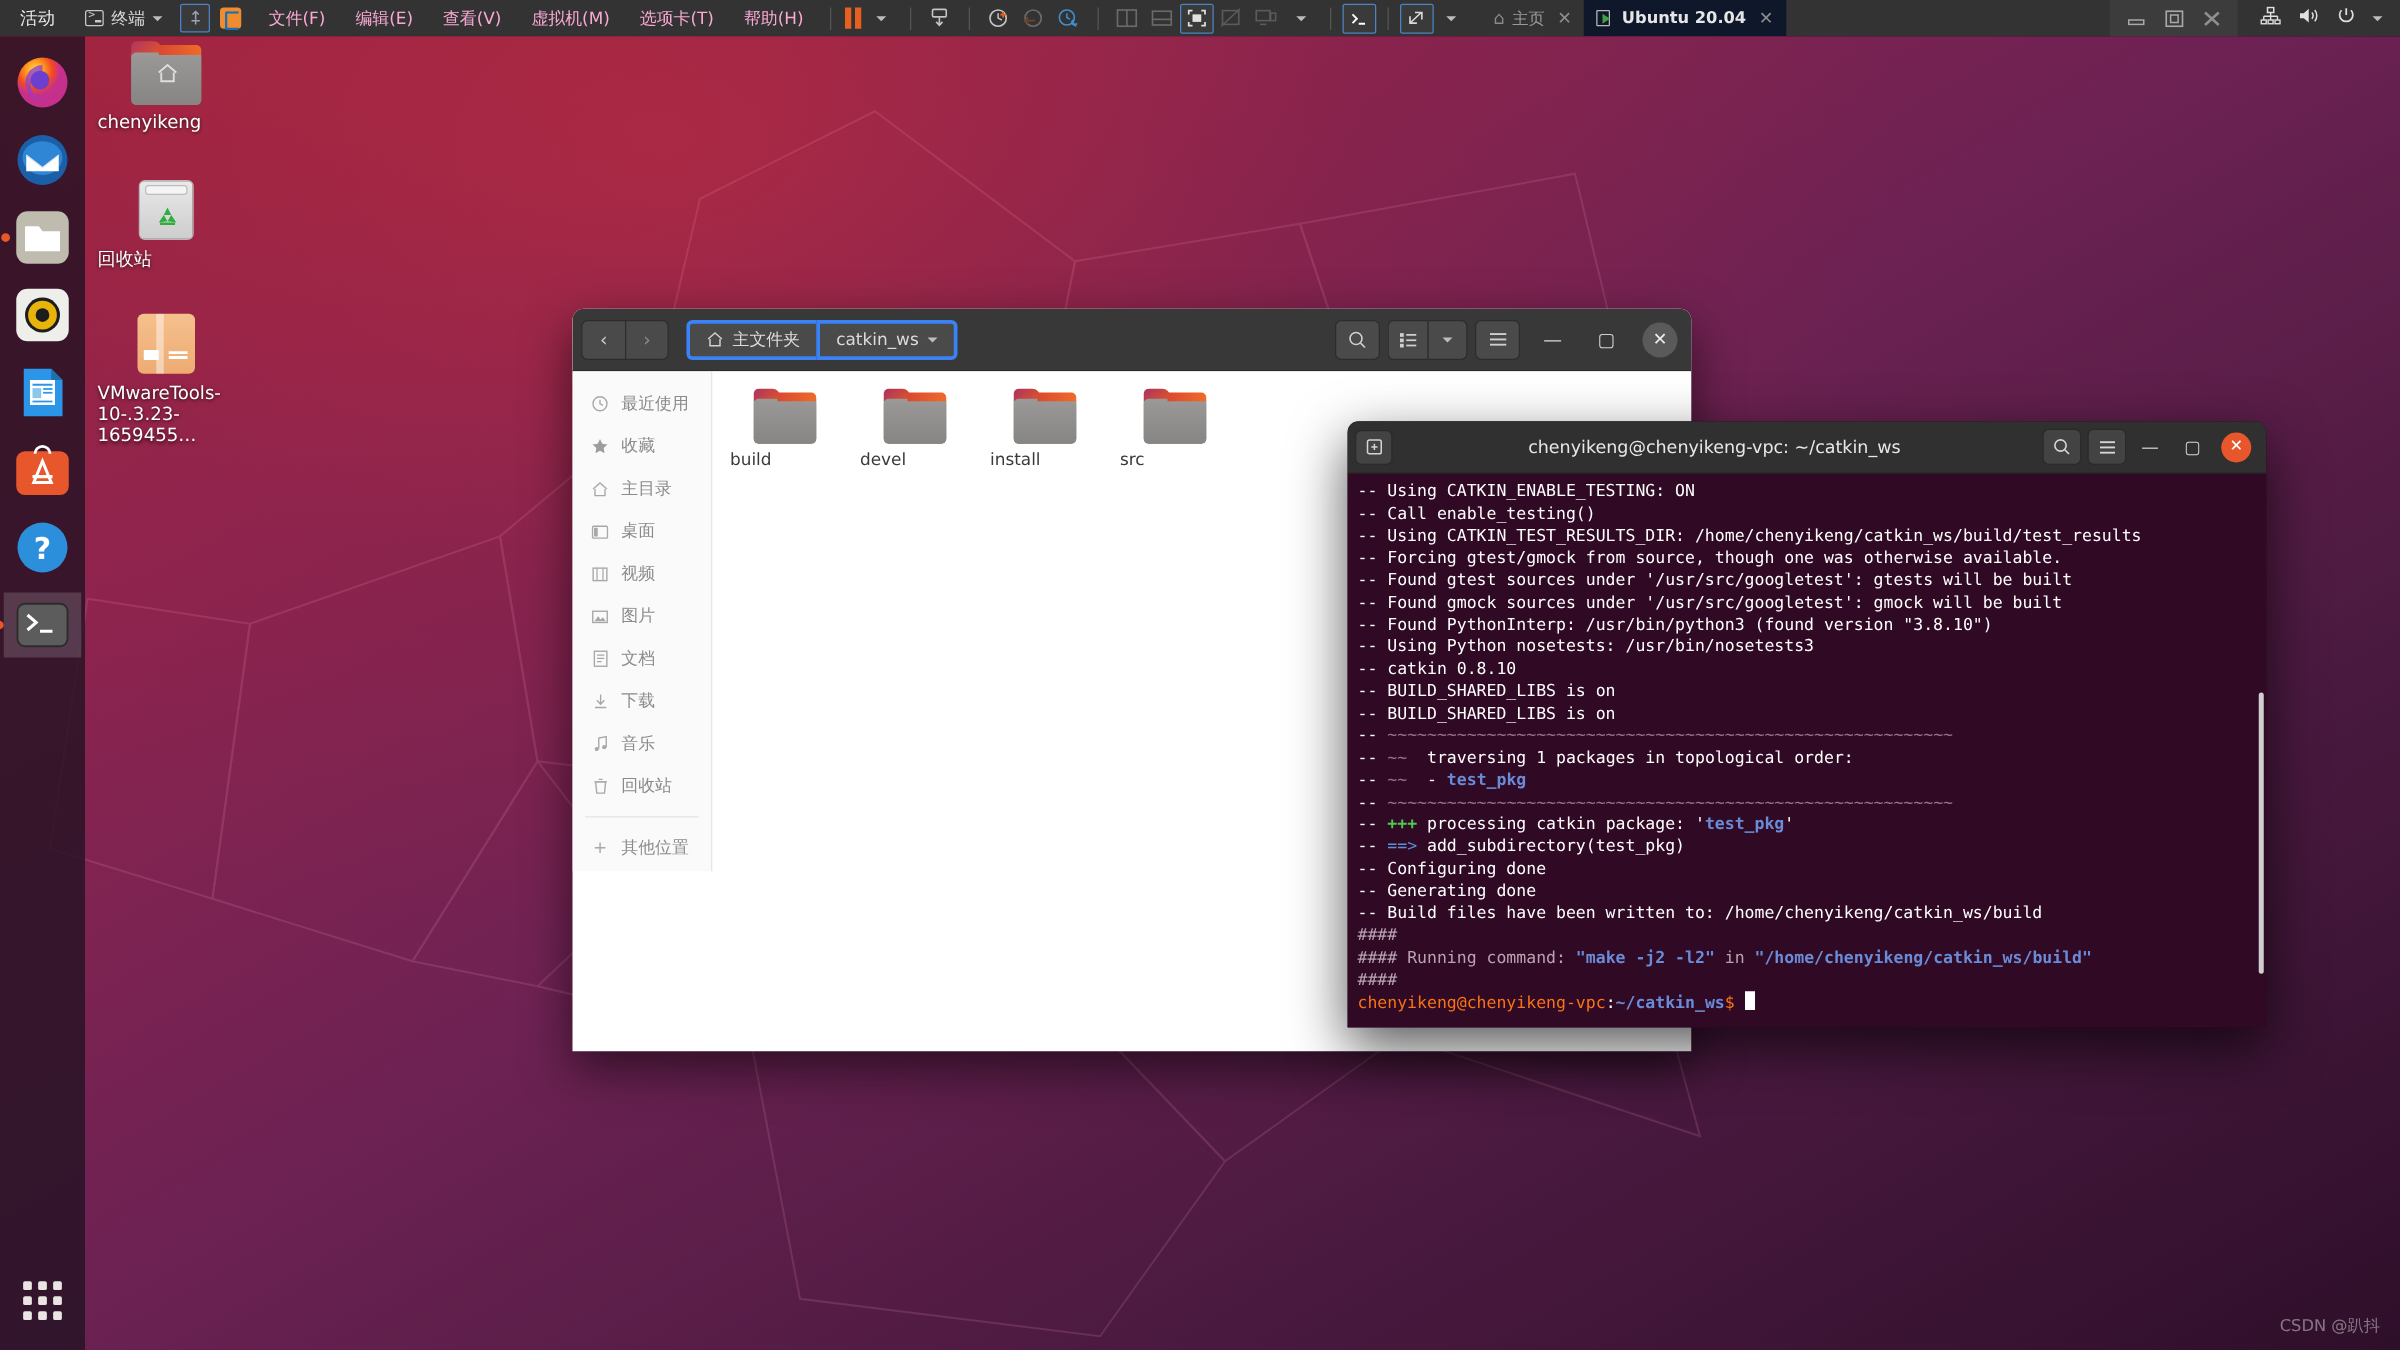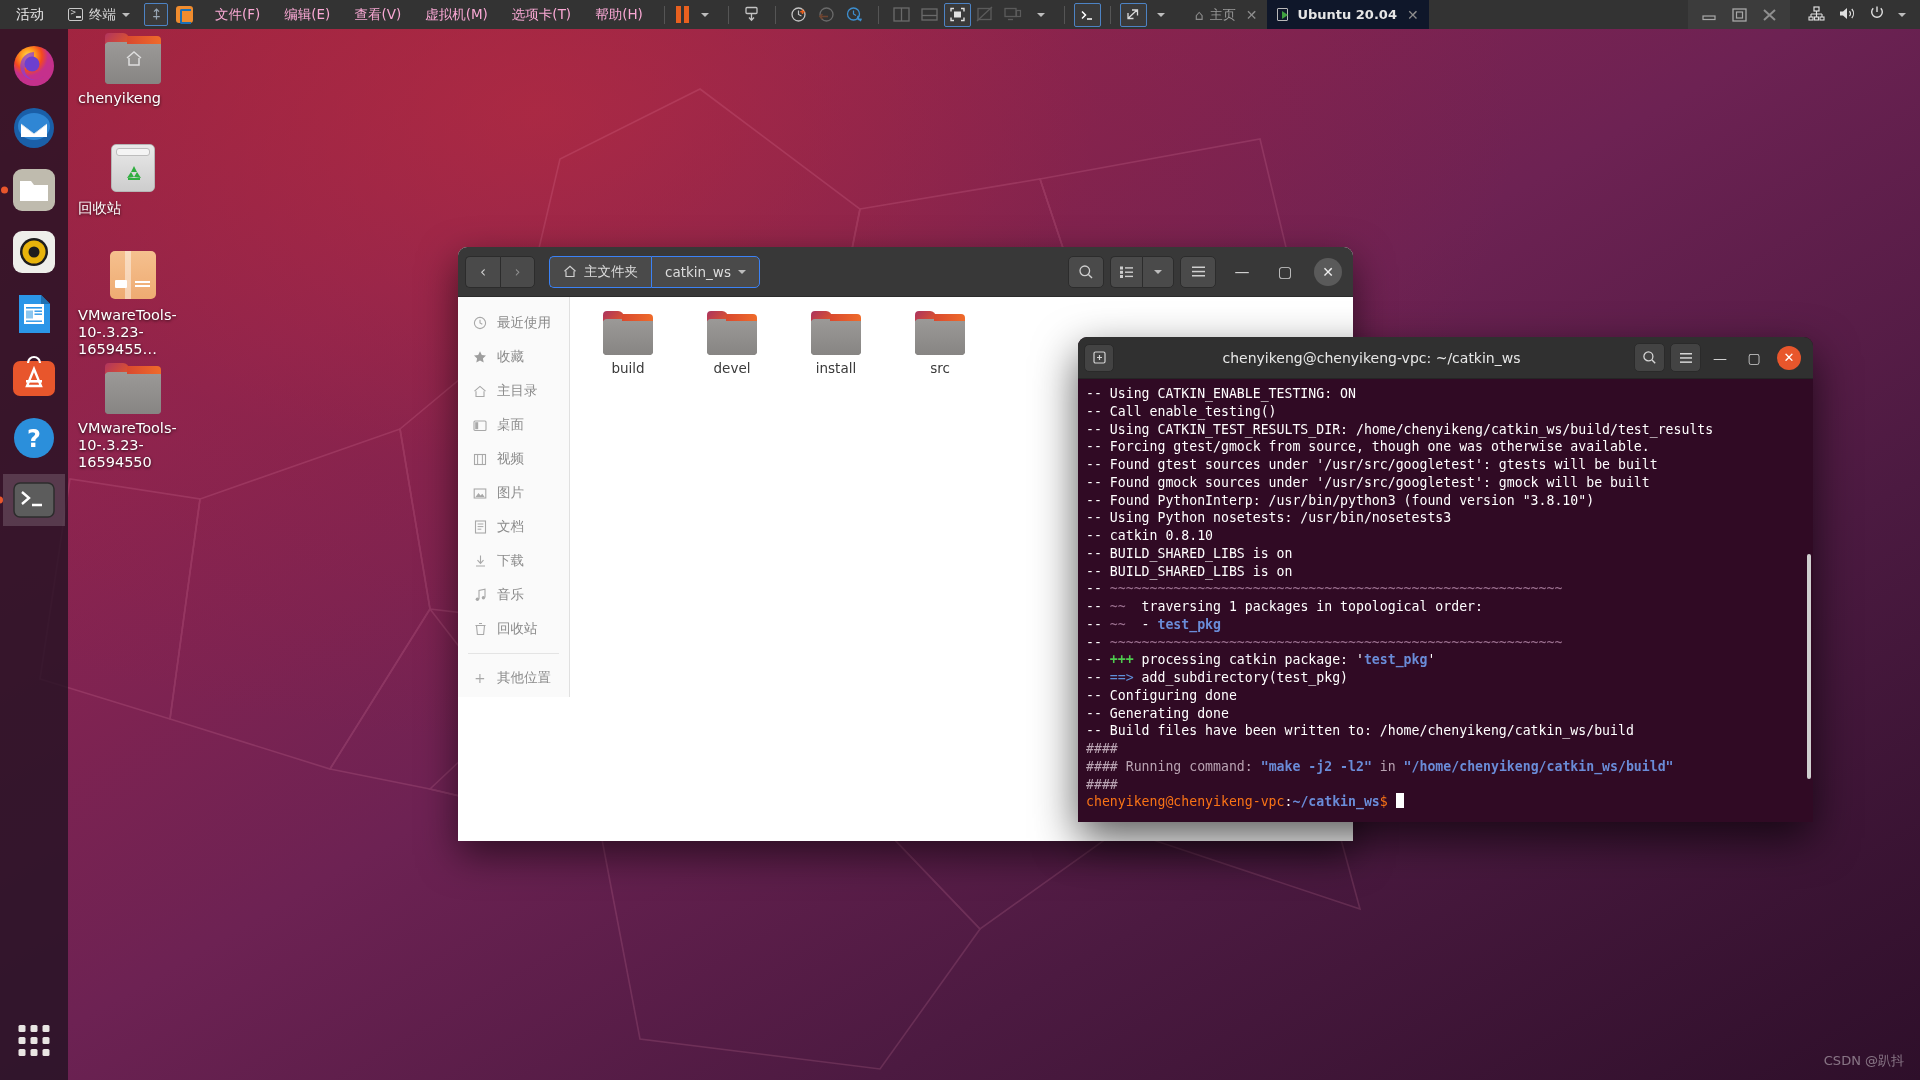--- a/index.html
+++ b/index.html
@@ -170,21 +170,21 @@
   .nau-navgrp { display: flex; }
   .nau-navgrp .nb {
     width: 35px; height: 32px; display: flex; align-items: center; justify-content: center;
     background: #4a4a4a; border: 1px solid #2c2c2c; color: #cfcfcf; font-size: 15px;
   }
   .nau-navgrp .nb:first-child { border-radius: 5px 0 0 5px; border-right: none; }
   .nau-navgrp .nb:last-child { border-radius: 0 5px 5px 0; color: #8e8e8e; }
   .nau-path { display: flex; margin-left: 8px; }
   .nau-crumb {
     height: 32px; display: flex; align-items: center; gap: 7px; padding: 0 13px;
-    background: #4a4a4a; border: 1px solid #3b82f6; color: #dcdcdc; font-size: 13.5px;
+    background: #4a4a4a; border: 3px solid #3b82f6; color: #dcdcdc; font-size: 13.5px;
   }
   .nau-crumb:first-child { border-radius: 5px 0 0 5px; border-right: none; }
   .nau-crumb:last-child { border-radius: 0 5px 5px 0; }
   .nau-right { margin-left: auto; display: flex; align-items: center; gap: 6px; }
   .nau-ibtn {
     width: 36px; height: 32px; background: #4a4a4a; border: 1px solid #2c2c2c;
     border-radius: 5px; display: flex; align-items: center; justify-content: center;
   }
   .nau-split { display: flex; }
   .nau-split .s { width: 32px; height: 32px; background: #4a4a4a; border: 1px solid #2c2c2c;
@@ -201,21 +201,21 @@
   .nau-body { display: flex; height: 400px; }
   .nau-side { width: 112px; background: #fafafa; border-right: 1px solid #e0e0e0; padding-top: 9px; }
   .side-item {
     height: 34px; display: flex; align-items: center; gap: 9px; padding-left: 14px;
     color: #8b8b8b; font-size: 13.5px;
   }
   .side-item .si { width: 16px; display: flex; align-items: center; justify-content: center; color: #a8a8a8; }
   .side-div { height: 1px; background: #e4e4e4; margin: 7px 10px; }
   .nau-main { flex: 1; background: #fff; padding: 14px 0 0 14px; }
   .nau-grid { display: flex; gap: 16px; }
-  .fcell { width: 88px; text-align: center; }
+  .fcell { width: 88px; text-align: left; }
   .fcell .fico { width: 50px; height: 44px; margin: 0 auto 5px; position: relative; }
   .fcell .lbl { font-size: 13.5px; color: #3a3a3a; }
   .ffolder { width: 50px; height: 38px; position: absolute; bottom: 0; left: 0;
     background: linear-gradient(180deg,#8f8d8c,#7a7876); border-radius: 4px; }
   .ffolder::before { content:""; position:absolute; left:0; top:-6px; width:21px; height:10px;
     background: linear-gradient(135deg,#aa3360,#e0562a); border-radius:4px 6px 0 0; }
   .ffolder::after { content:""; position:absolute; left:19px; top:-3px; right:0; height:7px;
     background: linear-gradient(90deg,#d9492f,#ef6b2a); border-radius:0 4px 0 0; }
   .ffolder .fin { position:absolute; left:0; top:2px; right:0; bottom:0;
     background: linear-gradient(180deg,#9b9997,#878583); border-radius:4px; }
@@ -597,28 +597,20 @@
       <div class="ico">
         <div class="archive">
             <div class="strip"></div>
             <div class="bars"></div>
             <div class="lines"></div>
           </div>
       </div>
       <div class="lbl">VMwareTools-10-.3.23-1659455…</div>
     </div>
 
-    <div class="dicon" style="left:78px; top:335px;">
-      <div class="ico">
-        <div class="folder">
-            <div class="inner"></div>
-          </div>
-      </div>
-      <div class="lbl">VMwareTools-10-.3.23-16594550</div>
-    </div>
 
     <div class="nautilus">
       <div class="nau-head">
         <div class="nau-navgrp">
           <div class="nb">‹</div>
           <div class="nb">›</div>
         </div>
         <div class="nau-path">
           <div class="nau-crumb">
             <svg width="14" height="13" viewBox="0 0 14 13">

